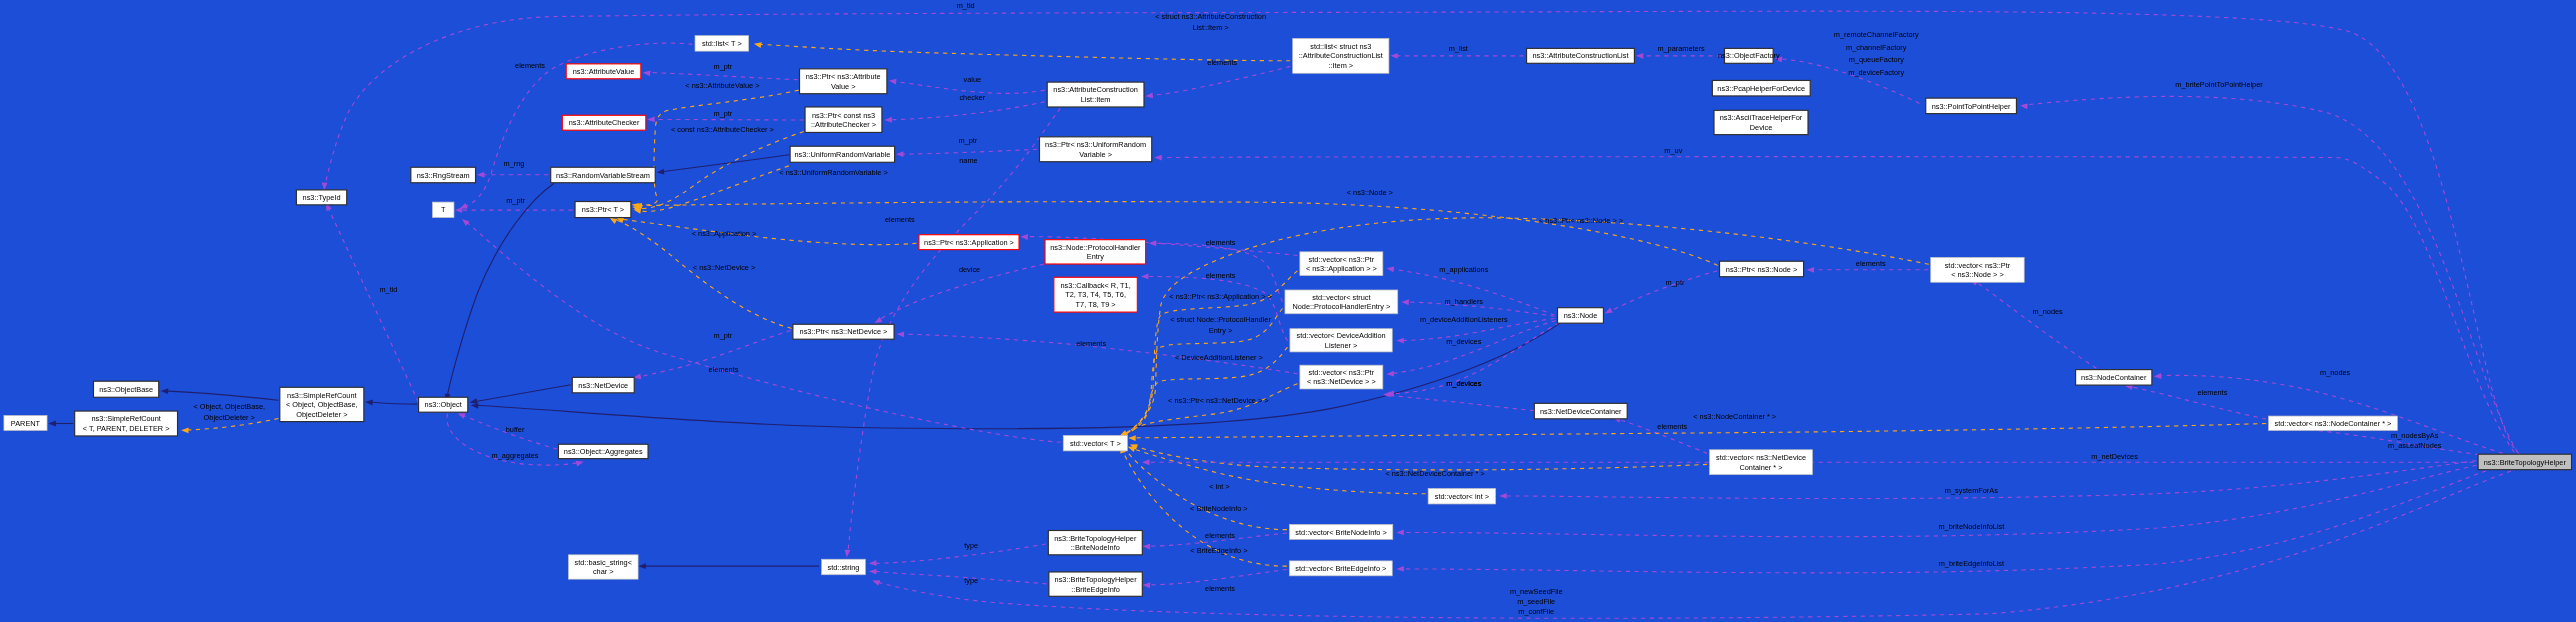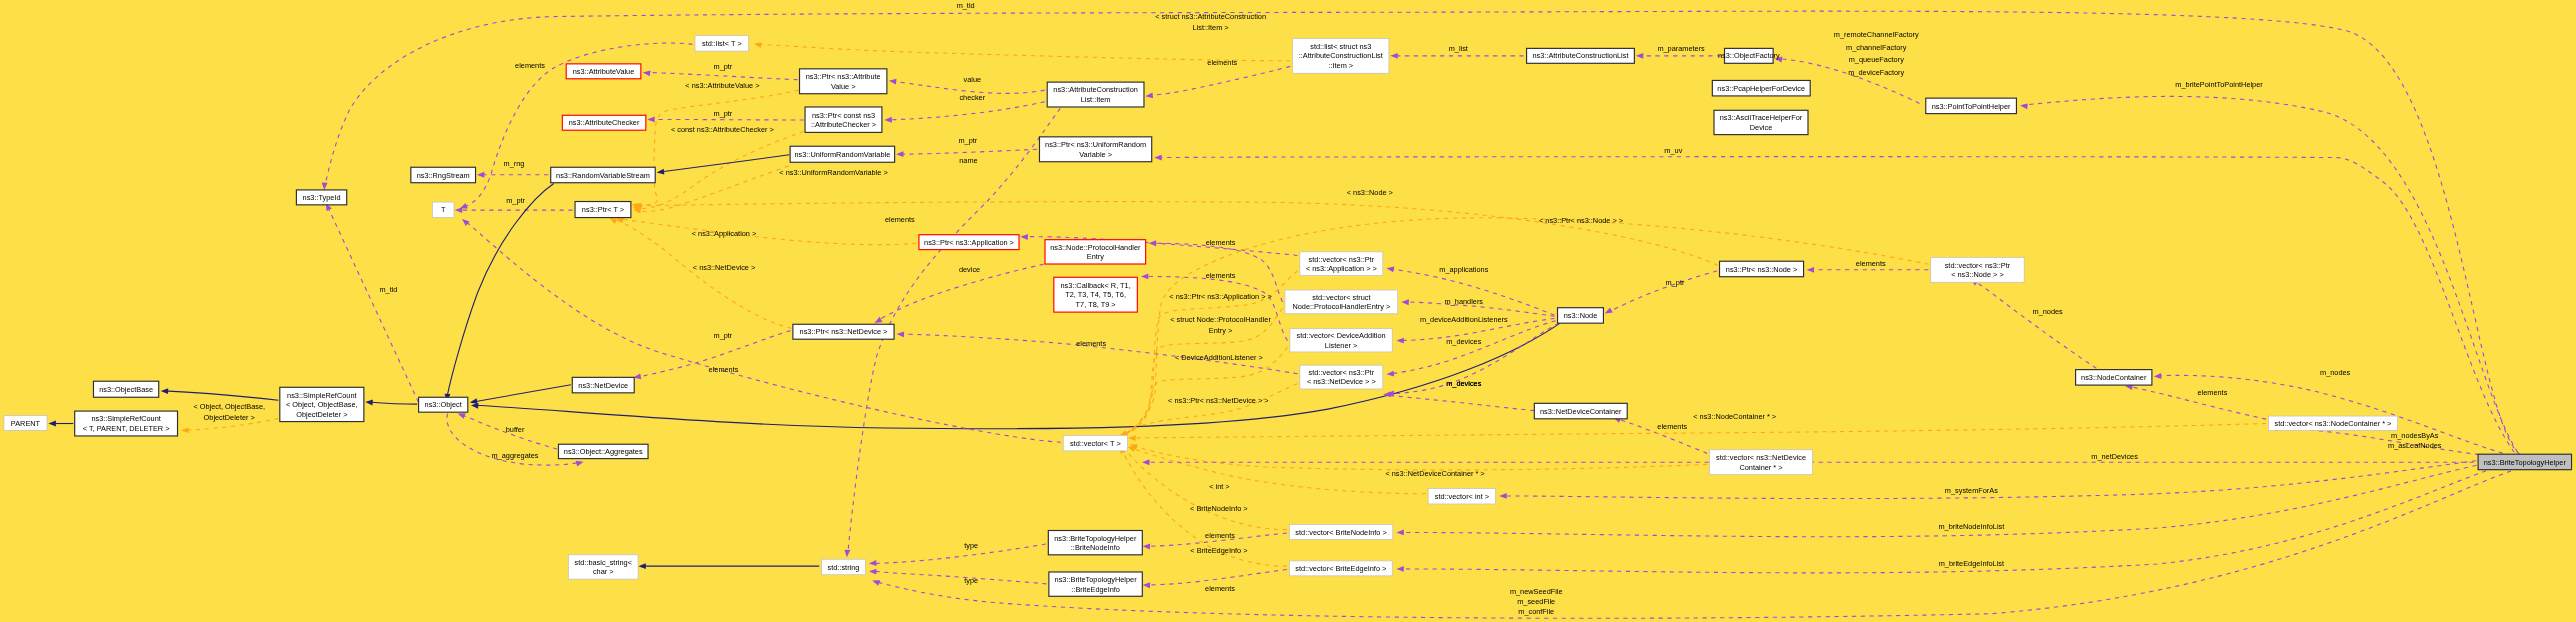--- a/index.html
+++ b/index.html
@@ -1,17 +1,17 @@
 <!DOCTYPE html>
 <html style="font-size:8.9px"><head>
 <meta charset="utf-8">
 <title>ns3::BriteTopologyHelper collaboration diagram</title>
 <style>
   html,body{margin:0;padding:0;background:#ffffff;}
-  #graph{position:relative;width:2576px;height:622px;background:#fde047;overflow:hidden;}
+  #graph{position:relative;width:2576px;height:622px;background:#1d4ed8;overflow:hidden;}
   svg#diagram{position:absolute;left:0;top:0;display:block;}
   svg#diagram text{font-family:"Liberation Sans",sans-serif;font-size:13.3px;fill:#000000;}
   .nodetext{text-anchor:middle;}
   .edgelabel{text-anchor:middle;}
 </style>
 </head>
 <body>
 
 <div id="graph">
 <svg id="diagram" width="2576" height="622" viewBox="0 0 4656 1125">

